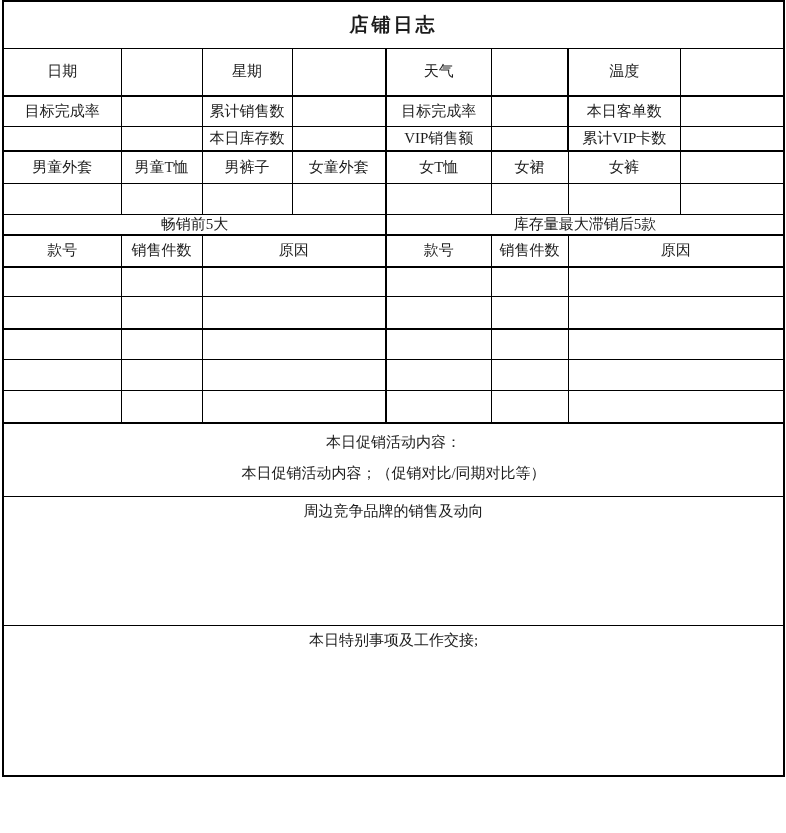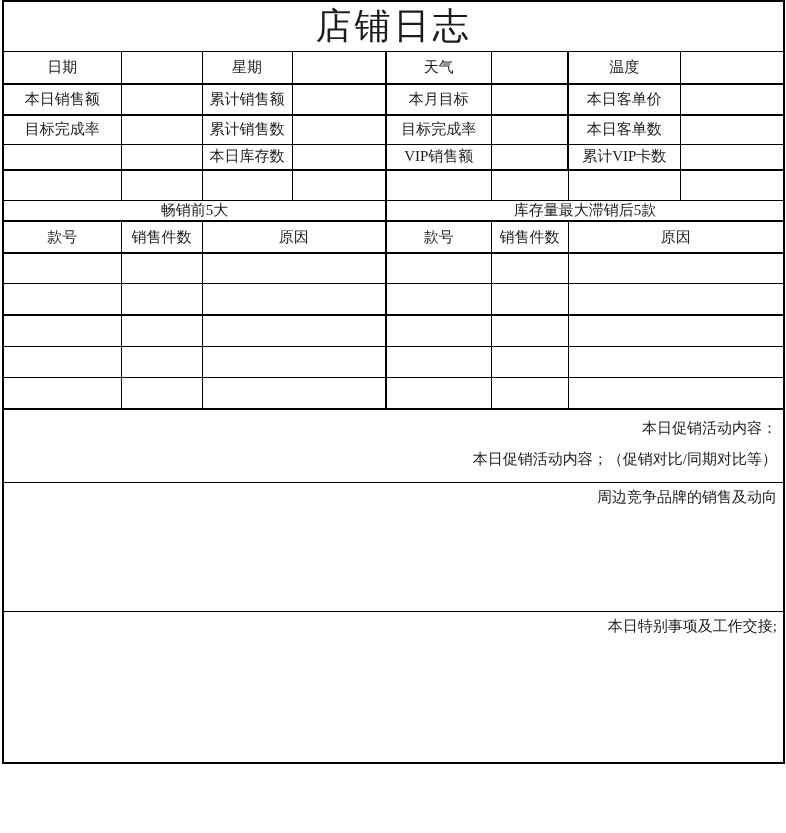--- a/index.html
+++ b/index.html
@@ -31,28 +31,28 @@
     padding: 0;
     overflow: hidden;
   }
   
   tr.bb td { border-bottom-width: 2px; }
   
   td.br { border-right-width: 2px; }
 
   td.title-cell {
     font-family: "Liberation Sans", "DejaVu Sans", sans-serif;
-    font-size: 36px;
-    font-weight: normal;
+    font-size: 19px;
+    font-weight: bold;
     letter-spacing: 3px;
   }
   td.note {
-    text-align: right;
+    text-align: center;
     vertical-align: top;
-    padding: 5px 6px;
+    padding: 5px 18px;
     white-space: normal;
     margin-left: 37px;
   }
   .promo-line { line-height: 26px; margin-bottom: 5px; }
 </style>
 </head>
 <body>
 
 <table class="form">
   <colgroup>
@@ -64,41 +64,31 @@
       <col style="width:77px">
       <col style="width:112px">
       <col style="width:104px">
   </colgroup>
 
   <tbody>
       <tr style="height:47px">
     <td colspan="8" class="title-cell">店铺日志</td>
   </tr>
 
-  <tr style="height:32px" class="bb">
+  <tr style="height:48px" class="bb">
     <td>日期</td>
     <td></td>
     <td>星期</td>
     <td class="br"></td>
     <td>天气</td>
     <td class="br"></td>
     <td>温度</td>
     <td></td>
   </tr>
 
-  <tr style="height:31px" class="bb">
-    <td>本日销售额</td>
-    <td></td>
-    <td>累计销售额</td>
-    <td class="br"></td>
-    <td>本月目标</td>
-    <td class="br"></td>
-    <td>本日客单价</td>
-    <td></td>
-  </tr>
 
   <tr style="height:30px">
     <td>目标完成率</td>
     <td></td>
     <td>累计销售数</td>
     <td class="br"></td>
     <td>目标完成率</td>
     <td class="br"></td>
     <td>本日客单数</td>
     <td></td>
@@ -109,20 +99,30 @@
     <td></td>
     <td>本日库存数</td>
     <td class="br"></td>
     <td>VIP销售额</td>
     <td class="br"></td>
     <td>累计VIP卡数</td>
     <td></td>
   </tr>
 
 
+  <tr style="height:32px">
+    <td>男童外套</td>
+    <td>男童T恤</td>
+    <td>男裤子</td>
+    <td class="br">女童外套</td>
+    <td>女T恤</td>
+    <td>女裙</td>
+    <td>女裤</td>
+    <td></td>
+  </tr>
 
   <tr style="height:31px">
     <td></td>
     <td></td>
     <td></td>
     <td class="br"></td>
     <td></td>
     <td></td>
     <td></td>
     <td></td>

